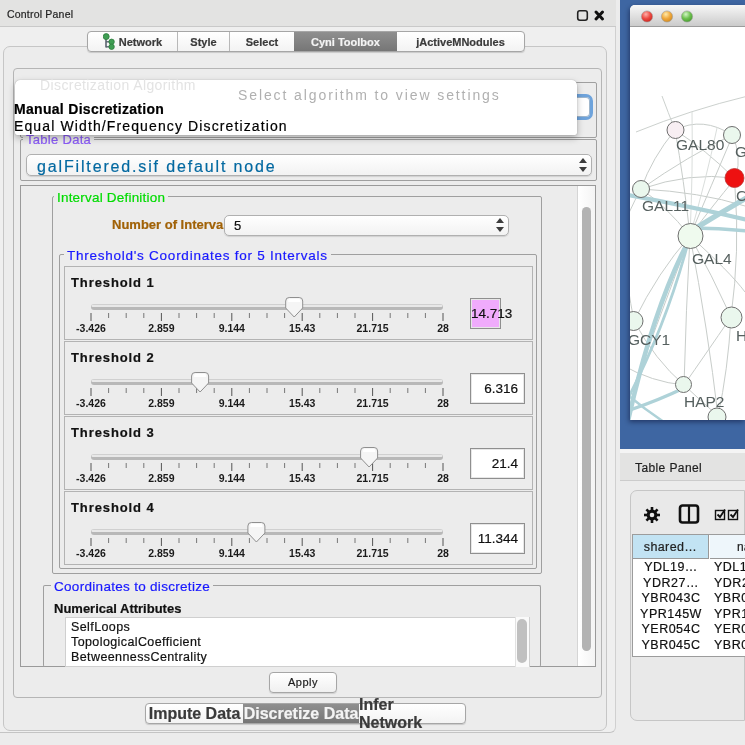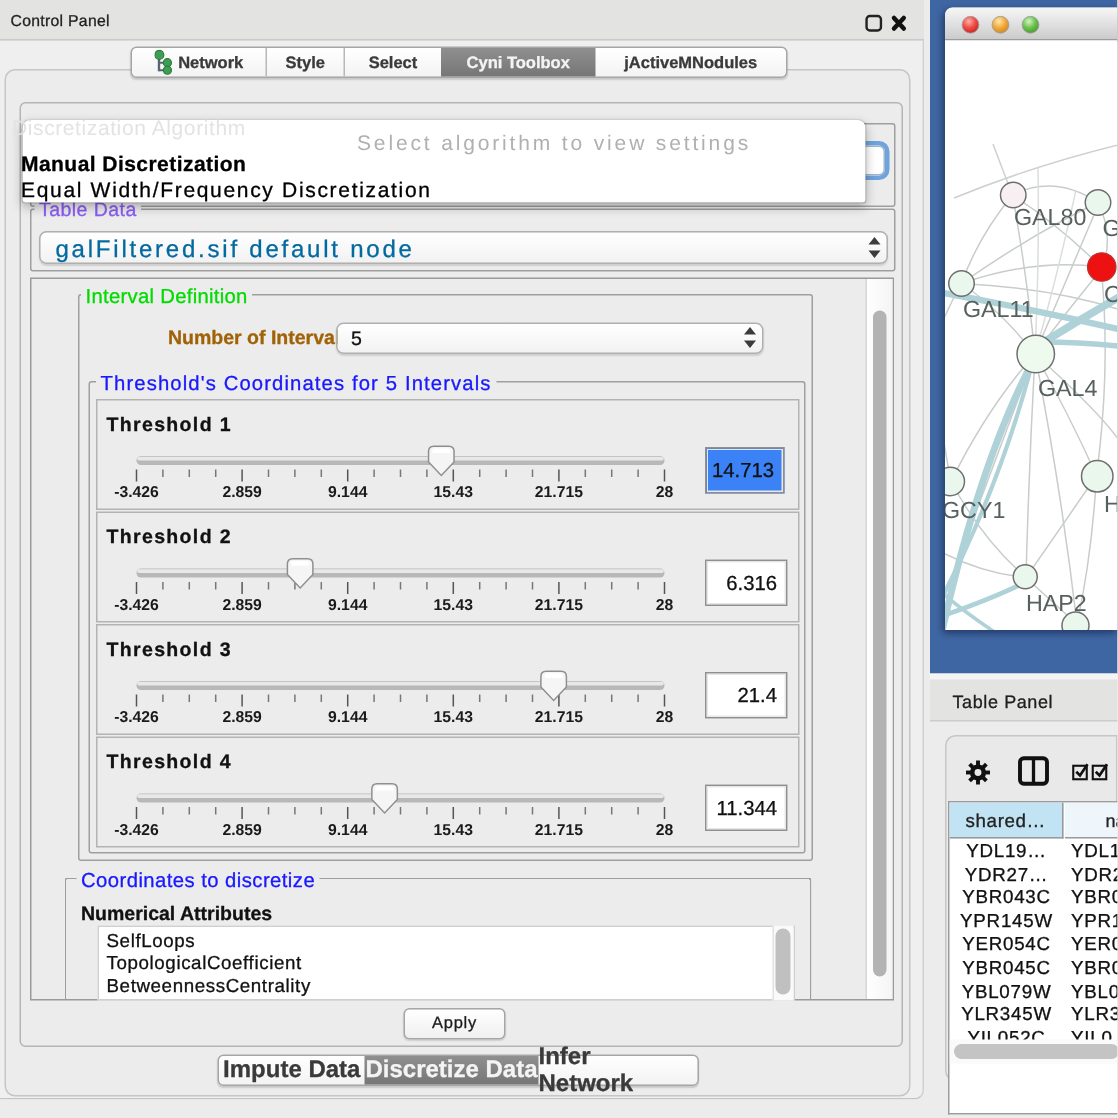--- a/index.html
+++ b/index.html
@@ -104,21 +104,21 @@
     <line x1="379.0" y1="19" x2="379.0" y2="27" stroke="#555" stroke-width="1"></line>
     <text x="27.0" y="37.5" font-size="10.5" font-weight="bold" fill="#1a1a1a" text-anchor="middle">-3.426</text>
     <text x="97.4" y="37.5" font-size="10.5" font-weight="bold" fill="#1a1a1a" text-anchor="middle">2.859</text>
     <text x="167.8" y="37.5" font-size="10.5" font-weight="bold" fill="#1a1a1a" text-anchor="middle">9.144</text>
     <text x="238.2" y="37.5" font-size="10.5" font-weight="bold" fill="#1a1a1a" text-anchor="middle">15.43</text>
     <text x="308.6" y="37.5" font-size="10.5" font-weight="bold" fill="#1a1a1a" text-anchor="middle">21.715</text>
     <text x="379.0" y="37.5" font-size="10.5" font-weight="bold" fill="#1a1a1a" text-anchor="middle">28</text>
     <path d="M221.7 7 Q221.7 3.5 225.2 3.5 L235.2 3.5 Q238.7 3.5 238.7 7 L238.7 14 L230.2 23 L221.7 14 Z" fill="#f5f5f5" stroke="#8f8f8f" stroke-width="1"></path>
     <path d="M224.2 6 Q224.2 5 226.2 5 L234.2 5 Q236.2 5 236.2 6 L236.2 8 L224.2 8 Z" fill="#ffffff"></path>
   </svg>
-<div class="abs" style="left:470px;top:298px;width:53px;height:31px;background:#3b82f6;border:1px solid #8f8f8f;box-shadow:inset 0 0 0 1px #e7e7e7;font-size:13.5px;color:#111;text-align:right;line-height:29px;padding-right:6px;">14.713</div>
+<div class="abs" style="left:470px;top:298px;width:31px;height:31px;background:#f0abfc;border:1px solid #8f8f8f;box-shadow:inset 0 0 0 1px #e7e7e7;font-size:13.5px;color:#111;text-align:right;line-height:29px;padding-right:6px;">14.713</div>
 
 <div class="abs" style="left:64px;top:341px;width:469px;height:74px;border:1px solid #b3b3b3;"></div>
 <div class="abs" style="left:71px;top:350px;font-size:13px;font-weight:bold;letter-spacing:0.9px;color:#111;">Threshold 2</div>
 <svg class="abs" style="left:64px;top:369px;" width="469" height="46" viewBox="0 0 469 46">
     <rect x="27" y="10" width="352" height="6" rx="3" fill="#b8b8b8"></rect>
     <rect x="27.5" y="10.5" width="351" height="2.5" rx="1.2" fill="#e8e8e8"></rect>
     <line x1="27.0" y1="19" x2="27.0" y2="27" stroke="#555" stroke-width="1"></line>
     <line x1="44.6" y1="19" x2="44.6" y2="24" stroke="#777" stroke-width="1"></line>
     <line x1="62.2" y1="19" x2="62.2" y2="24" stroke="#777" stroke-width="1"></line>
     <line x1="79.8" y1="19" x2="79.8" y2="24" stroke="#777" stroke-width="1"></line>
@@ -235,21 +235,21 @@
 
 <div class="abs" style="left:269px;top:672px;width:68px;height:21px;background:linear-gradient(#ffffff,#f0f0f0);border:1px solid #a6a6a6;border-radius:4px;box-shadow:0 1px 1px rgba(0,0,0,0.12);text-align:center;font-size:11px;letter-spacing:0.5px;color:#1c1c1c;line-height:19px;">Apply</div>
 
 <div class="abs" style="left:145px;top:703px;width:321px;height:21px;background:linear-gradient(#ffffff,#f3f3f3);border:1px solid #a6a6a6;border-radius:4px;box-shadow:0 1px 1px rgba(0,0,0,0.15);display:flex;font-size:16px;font-weight:bold;color:#3a3a3a;">
   <div style="width:97px;display:flex;align-items:center;justify-content:center;">Impute Data</div>
   <div style="width:116px;display:flex;align-items:center;justify-content:center;background:linear-gradient(#8f8f8f,#767676);color:#f4f4f4;">Discretize Data</div>
   <div style="width:84px;display:flex;align-items:center;justify-content:center;border-radius:0 4px 4px 0;">Infer Network</div>
 </div>
 
 <div class="abs" style="left:15px;top:80px;width:562px;height:55px;background:#ffffff;border-radius:5px 5px 2px 2px;box-shadow:0 3px 7px rgba(0,0,0,0.28), 0 0 1px rgba(0,0,0,0.35);z-index:50;"></div>
-<div class="abs" style="left:8px;top:77px;font-size:14px;letter-spacing:0.4px;color:#e3e3e3;-webkit-text-stroke:0;z-index:51;">Discretization Algorithm</div>
+<div class="abs" style="left:40px;top:77px;font-size:14px;letter-spacing:0.4px;color:#e3e3e3;-webkit-text-stroke:0;z-index:51;">Discretization Algorithm</div>
 <div class="abs" style="left:238px;top:87px;white-space:nowrap;font-size:14px;letter-spacing:1.9px;color:#b0b0b0;-webkit-text-stroke:0;z-index:51;">Select algorithm to view settings</div>
 <div class="abs" style="left:14px;top:101px;font-size:14px;letter-spacing:0.3px;font-weight:bold;color:#000;z-index:51;">Manual Discretization</div>
 <div class="abs" style="left:14px;top:118px;font-size:14px;letter-spacing:1.12px;color:#000;z-index:51;">Equal Width/Frequency Discretization</div>
 
 <div class="abs" style="left:620px;top:0;width:125px;height:449px;background:linear-gradient(90deg,#486f a8,#3c64a0);background:#3e66a2;"></div>
 
 <div class="abs" style="left:630px;top:5px;width:115px;height:415px;background:#ffffff;border-top-left-radius:5px;box-shadow:-1px 2px 5px rgba(0,0,30,0.45);"></div>
 <div class="abs" style="left:630px;top:5px;width:115px;height:22px;background:linear-gradient(#f7f7f7,#cbcbcb);border-top-left-radius:5px;border-bottom:1px solid #9c9c9c;"></div>
 <svg class="abs" style="left:640px;top:10px;" width="60" height="13" viewBox="0 0 60 13">
   <defs>
@@ -357,20 +357,20 @@
   <line x1="45" y1="2" x2="45" y2="18" stroke="#111" stroke-width="2.2"></line>
 
   <g stroke="#111" fill="none">
     <rect x="71.5" y="6.5" width="9" height="9" stroke-width="1.4"></rect>
     <path d="M73.5 10.5 L76 13 L81 5.5" stroke-width="1.8"></path>
     <rect x="84.5" y="6.5" width="9" height="9" stroke-width="1.4"></rect>
     <path d="M86.5 10.5 L89 13 L94 5.5" stroke-width="1.8"></path>
   </g>
 </svg>
 
-<div class="abs" style="left:632px;top:534px;width:113px;height:209px;background:#ffffff;border:1px solid #9c9c9c;border-right:none;overflow:hidden;">
+<div class="abs" style="left:632px;top:534px;width:113px;height:123px;background:#ffffff;border:1px solid #9c9c9c;border-right:none;overflow:hidden;">
   <div style="position:absolute;left:0;top:0;width:76px;height:24px;background:#c2e3f3;border-right:1px solid #999;border-bottom:1px solid #999;font-size:12.5px;letter-spacing:0.4px;color:#222;text-align:center;line-height:24px;">shared…</div>
   <div style="position:absolute;left:77px;top:0;width:200px;height:24px;background:#eef6fb;border-bottom:1px solid #999;font-size:12px;color:#222;padding-left:27px;line-height:24px;">name</div>
   <div style="position:absolute;left:0;top:25px;width:76px;font-size:12.5px;letter-spacing:0.5px;color:#111;text-align:center;line-height:15.6px;">YDL19…<br>YDR27…<br>YBR043C<br>YPR145W<br>YER054C<br>YBR045C<br>YBL079W<br>YLR345W<br>YIL052C</div>
   <div style="position:absolute;left:81px;top:25px;width:80px;font-size:12.5px;letter-spacing:0.5px;color:#111;line-height:15.6px;">YDL1…<br>YDR2…<br>YBR0…<br>YPR1…<br>YER0…<br>YBR0…<br>YBL0…<br>YLR3…<br>YIL0…</div>
   <div style="position:absolute;left:0px;top:158px;width:113px;height:16px;background:#fafafa;"></div>
   <div style="position:absolute;left:3px;top:161px;width:110px;height:10px;background:#c4c4c4;border-radius:5px;"></div>
 </div>
 
 </body></html>

